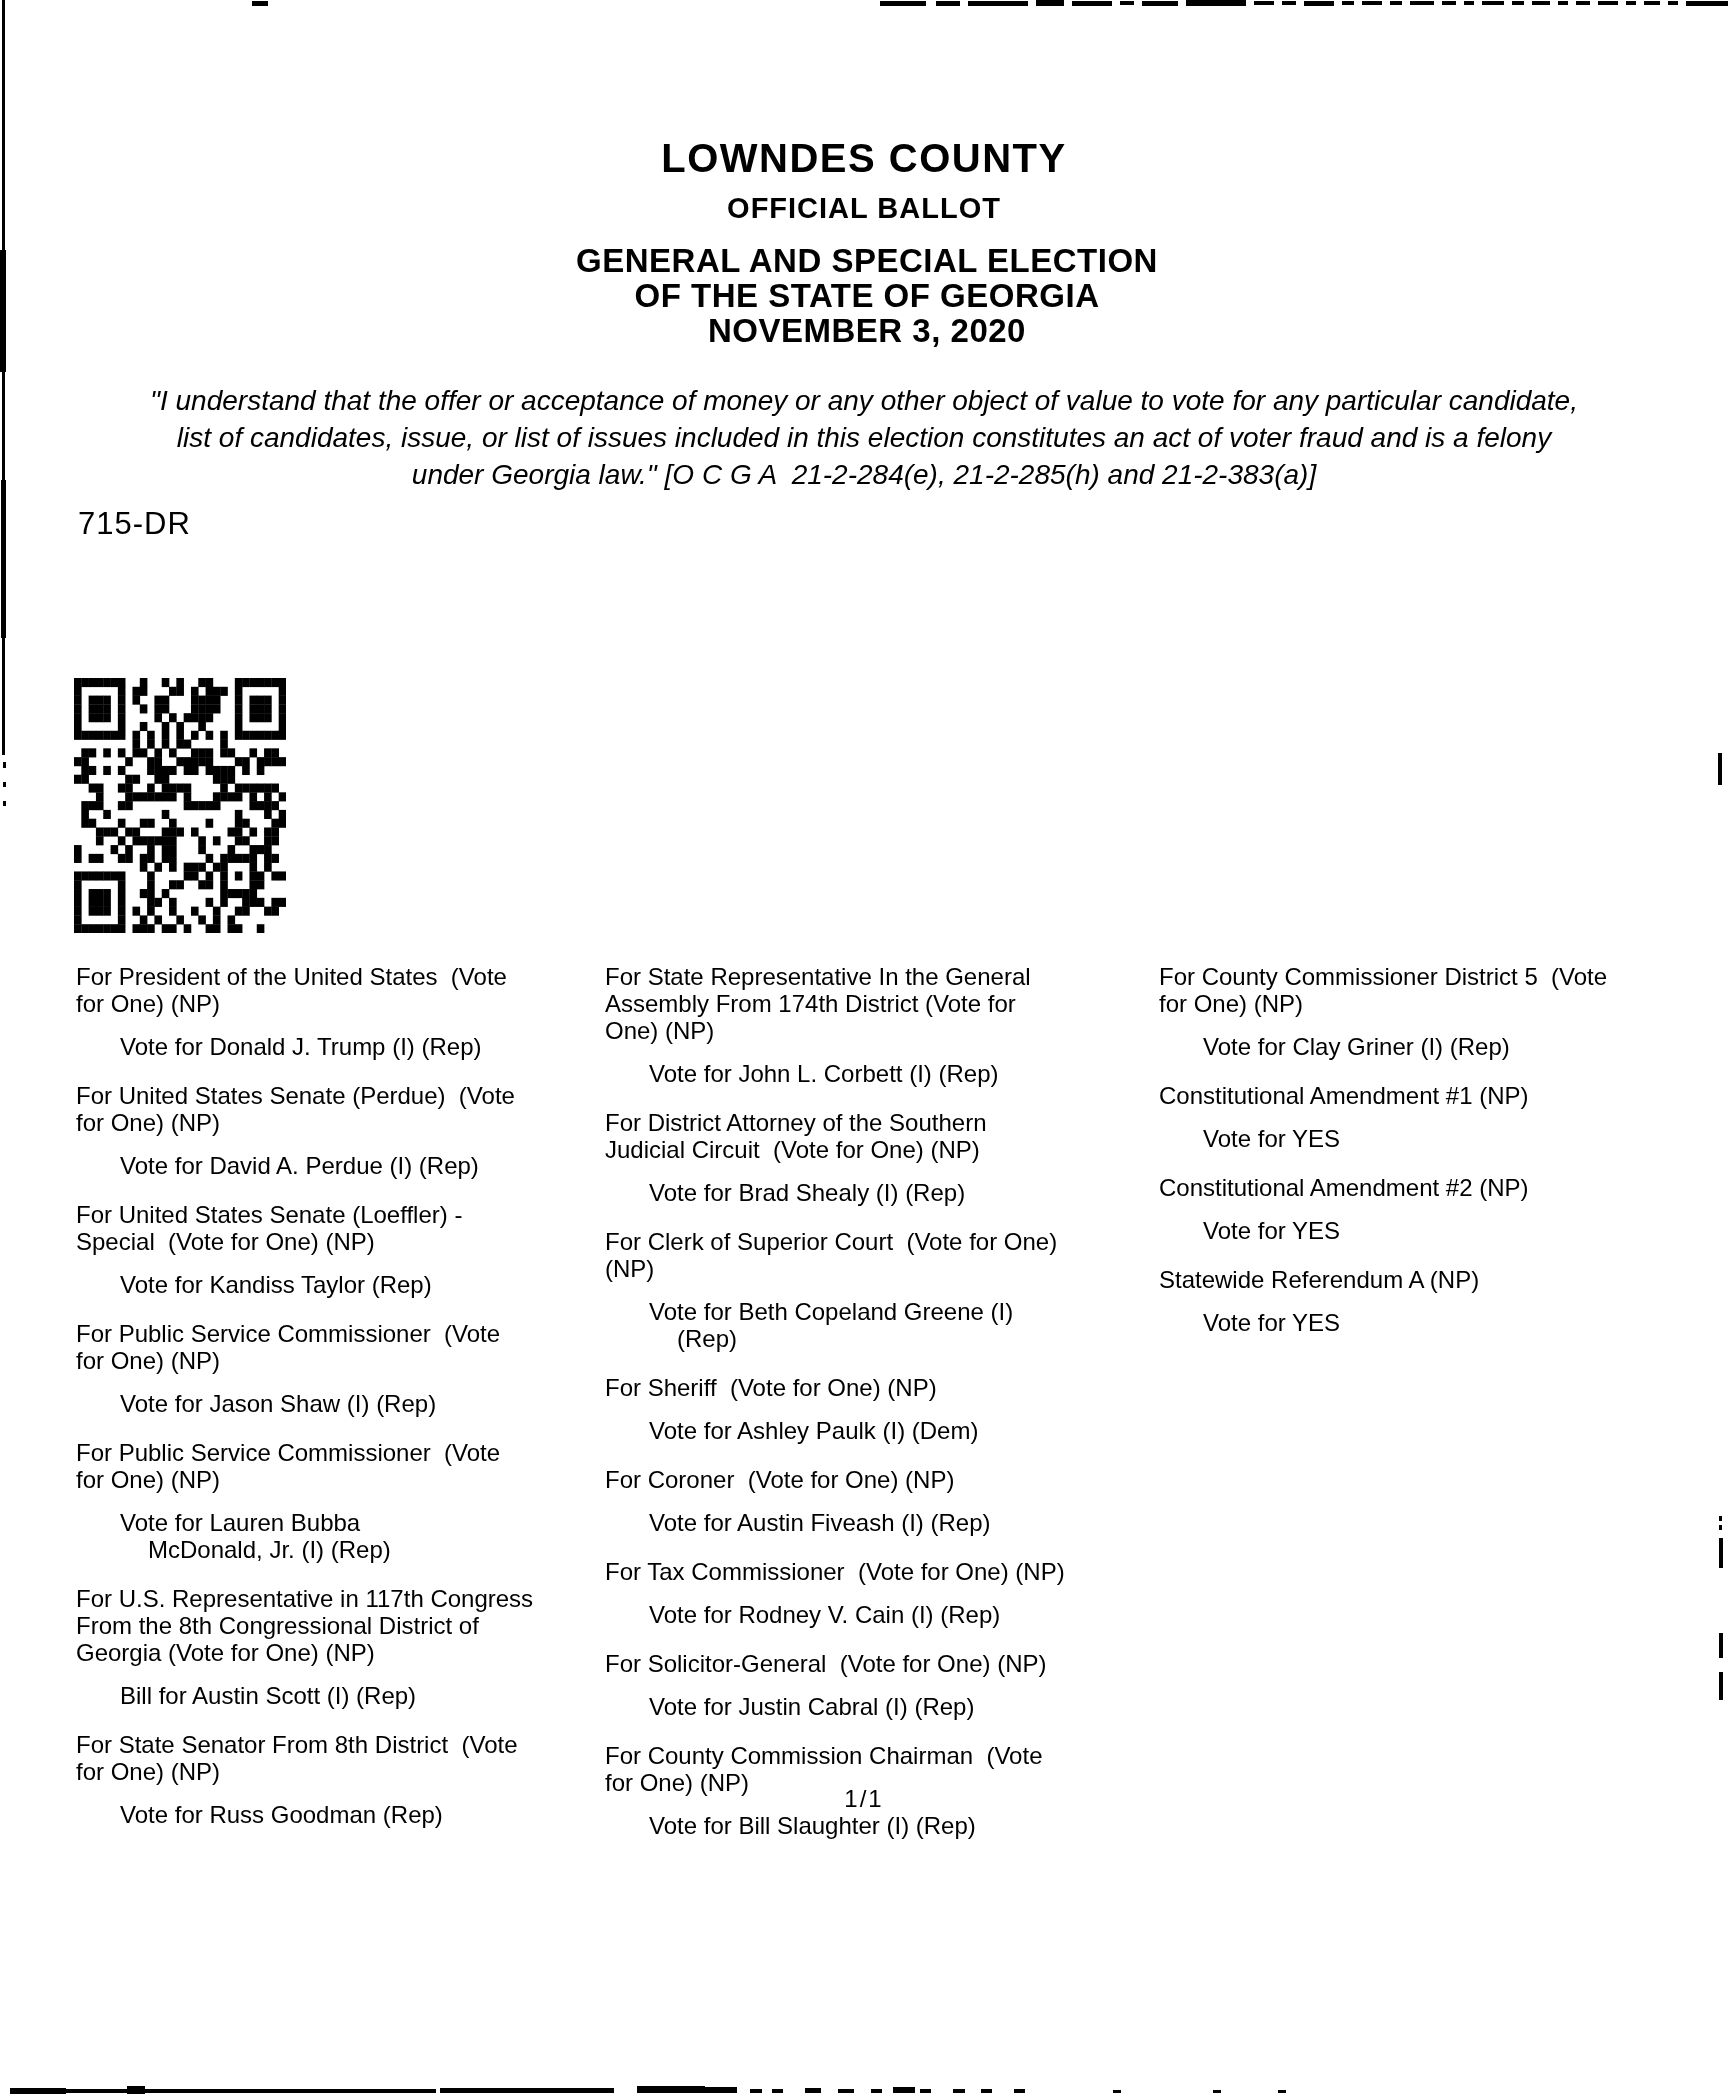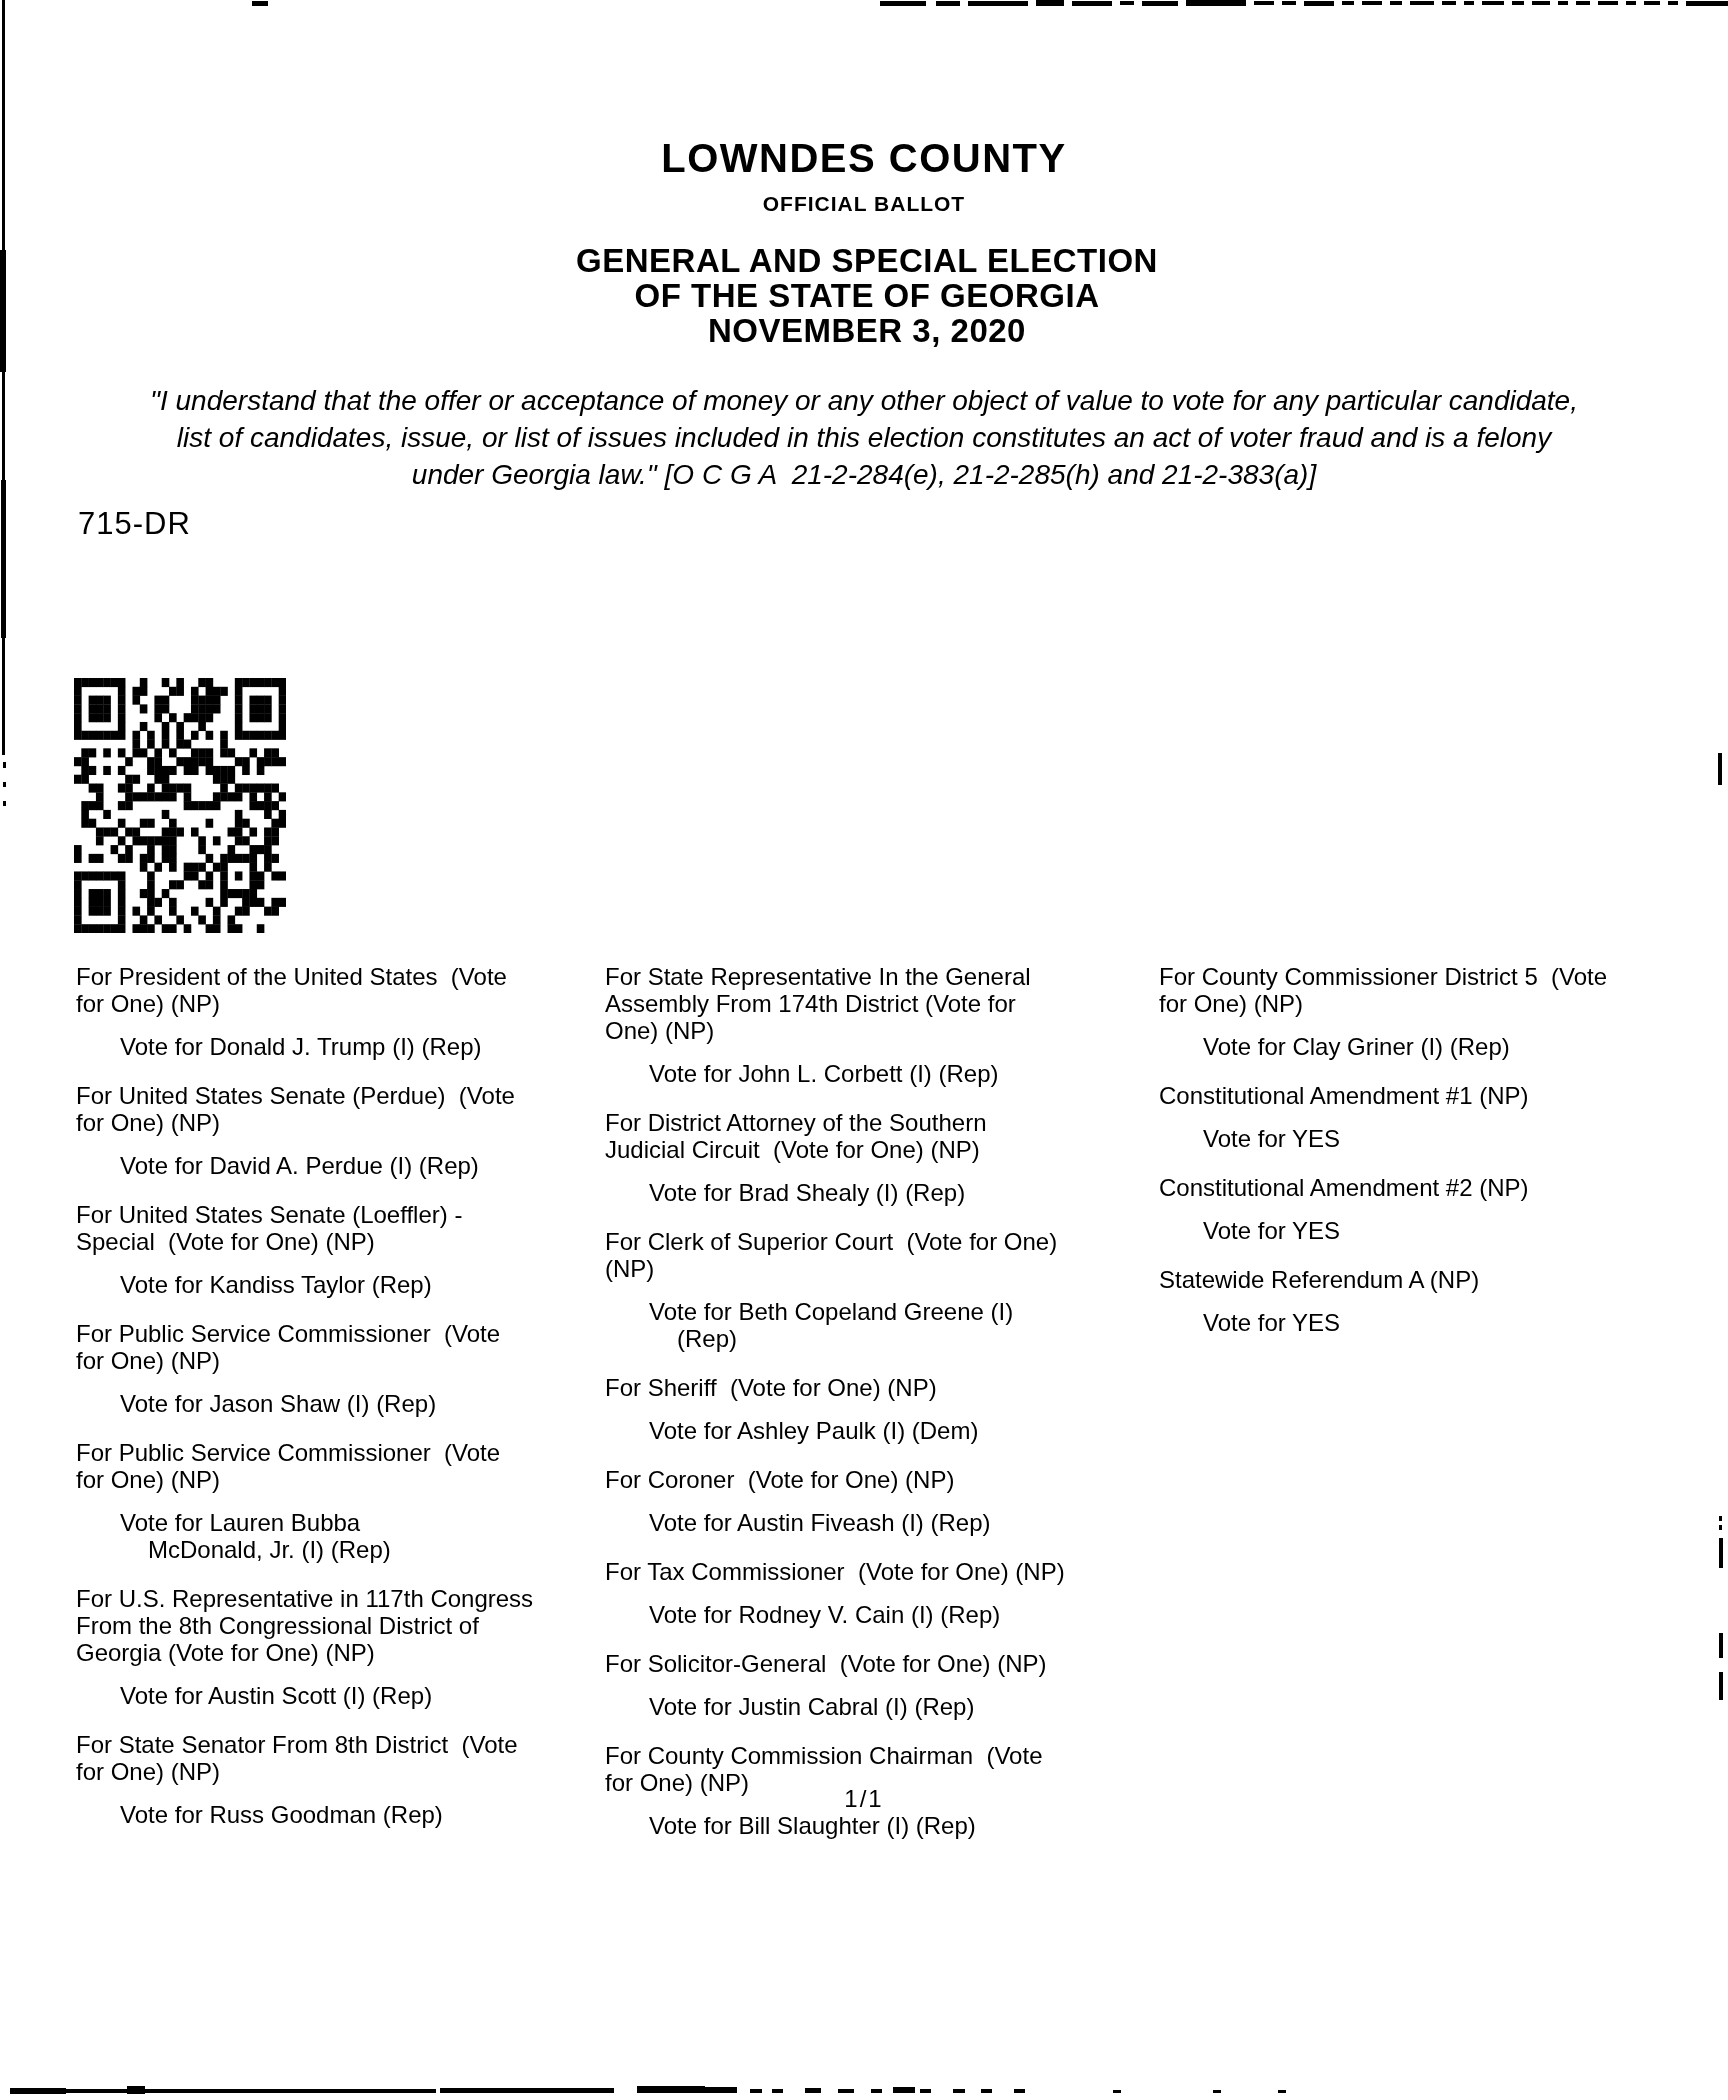--- a/index.html
+++ b/index.html
@@ -13,21 +13,21 @@
   }
   
   .county-title{
     position:absolute;top:136px;left:0;right:0;
     text-align:center;
     font-size:40px;font-weight:700;letter-spacing:1.5px;
   }
   .ballot-title{
     position:absolute;top:192px;left:0;right:0;
     text-align:center;
-    font-size:21px;font-weight:700;letter-spacing:1px;
+    font-size:29px;font-weight:700;letter-spacing:1px;
   }
   .election-title{
     position:absolute;top:243px;left:0;right:0;
     text-align:center;
     font-size:33px;font-weight:700;letter-spacing:.5px;line-height:35px;
     white-space:pre-wrap;
     margin-left:6px;
   }
   
   .oath{
@@ -501,21 +501,21 @@
       <div class="contest">
         <div class="contest-title">For Public Service Commissioner  (Vote
 for One) (NP)</div>
         <div class="vote-line">Vote for Lauren Bubba
 McDonald, Jr. (I) (Rep)</div>
       </div>
       <div class="contest">
         <div class="contest-title">For U.S. Representative in 117th Congress
 From the 8th Congressional District of
 Georgia (Vote for One) (NP)</div>
-        <div class="vote-line">Vote for Austin Scott (I) (Rep)</div>
+        <div class="vote-line">Bill for Austin Scott (I) (Rep)</div>
       </div>
       <div class="contest">
         <div class="contest-title">For State Senator From 8th District  (Vote
 for One) (NP)</div>
         <div class="vote-line">Vote for Russ Goodman (Rep)</div>
       </div>
     </div>
   <div class="column col-1" id="col1">
       <div class="contest">
         <div class="contest-title">For State Representative In the General

